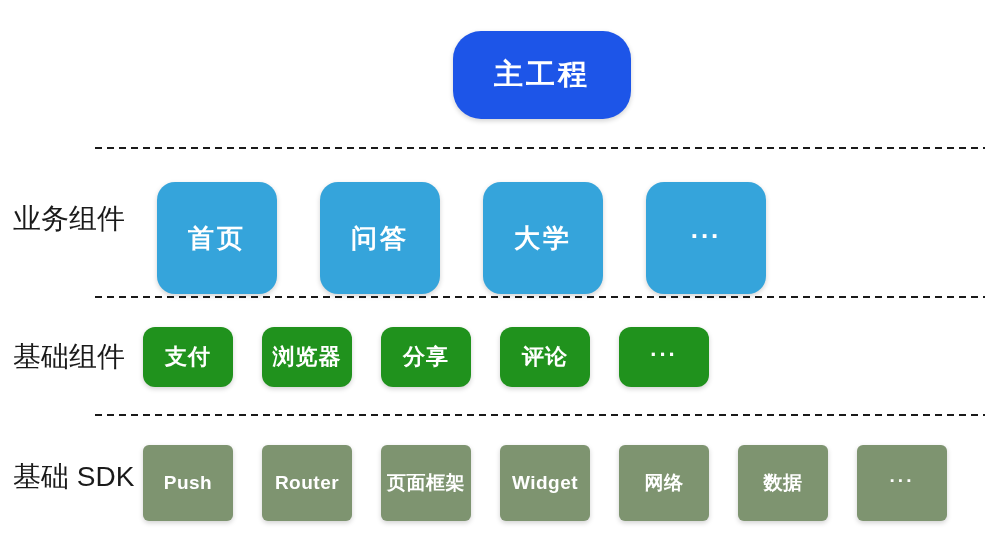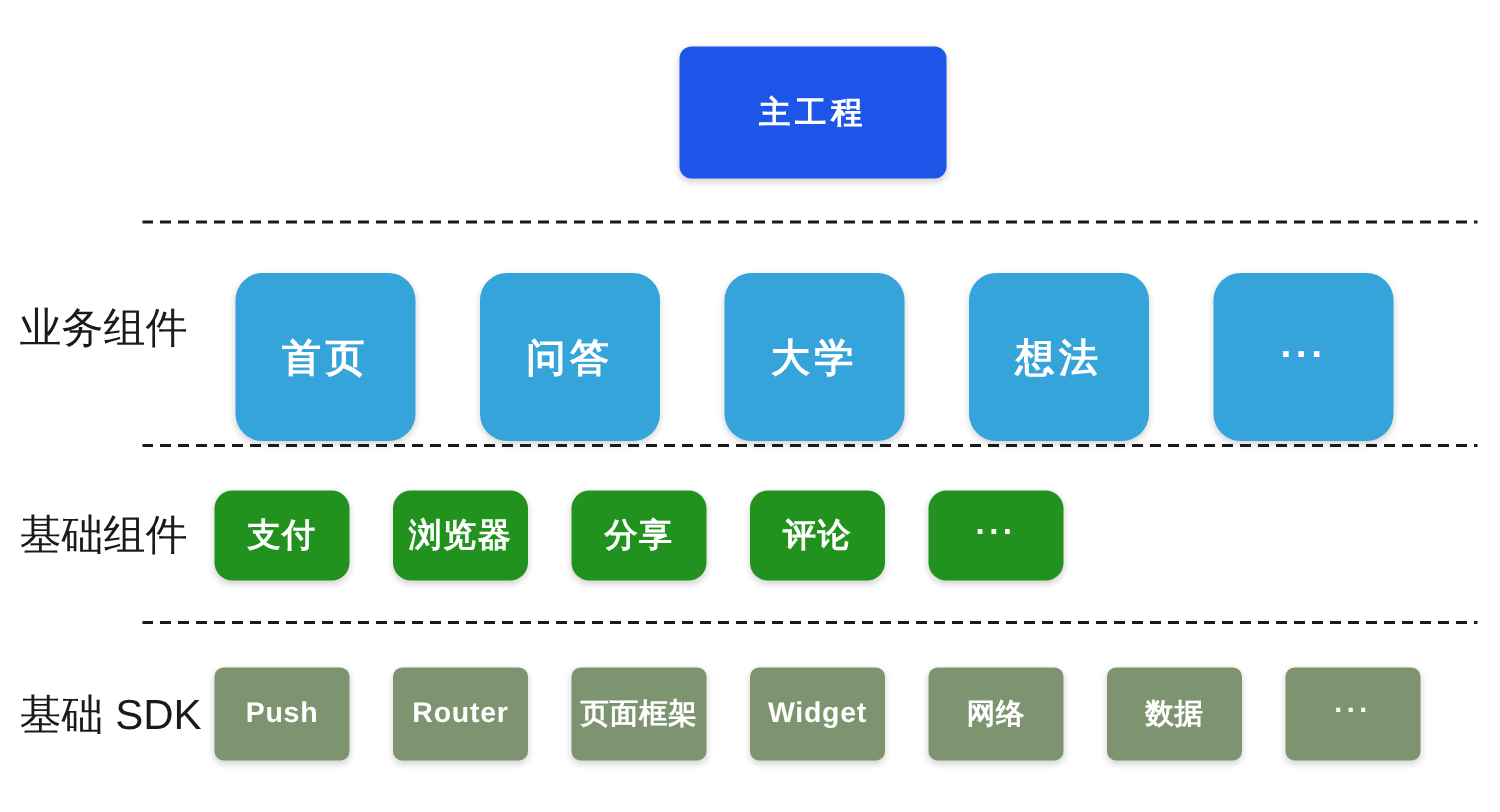--- a/index.html
+++ b/index.html
@@ -17,23 +17,23 @@
     align-items: center;
     justify-content: center;
     color: var(--c-boxtext, #ffffff);
     font-weight: bold;
     box-shadow: 0 2px 5px rgba(0,0,0,0.18);
     box-sizing: border-box;
   }
   .root-box {
     left: 453px; top: 31px;
     width: 178px; height: 88px;
-    border-radius: 8px;
+    border-radius: 28px;
     background: var(--c-root, #1d55e8);
-    font-size: 21px;
+    font-size: 29px;
     letter-spacing: 3px;
   }
   .divider {
     position: absolute;
     left: 95px;
     width: 890px;
     height: 2px;
     background: repeating-linear-gradient(to right,
       var(--c-divider, #1a1a1a) 0 7px, transparent 7px 12px);
   }
@@ -52,21 +52,21 @@
   .row-2 { left: 143px; top: 327px; gap: 29px; }
   .row-2 .item {
     width: 90px; height: 60px;
     border-radius: 12px;
     background: var(--c-row2, #20921d);
     font-size: 22px;
     letter-spacing: 1px;
   }
   .row-3 { left: 143px; top: 445px; gap: 29px; }
   .row-3 .item {
-    width: 90px; height: 62px;
+    width: 90px; height: 76px;
     border-radius: 6px;
     background: var(--c-row3, #7e9470);
     font-size: 19px;
     letter-spacing: 0.5px;
   }
   .item { position: static; }
   .item.ellipsis { letter-spacing: 3px; }
   .item.ellipsis span { transform: translateY(-30%); display: inline-block; }
   .row-label {
     position: absolute;
@@ -93,23 +93,20 @@
   <div class="row-label row-label-1">业务组件</div>
   <div class="row row-1">
       <div class="box item">
         <span>首页</span>
       </div>
       <div class="box item">
         <span>问答</span>
       </div>
       <div class="box item">
         <span>大学</span>
-      </div>
-      <div class="box item">
-        <span>想法</span>
       </div>
       <div class="box item ellipsis">
         <span>...</span>
       </div>
     </div>
 
   <div class="divider divider-2"></div>
 
   <div class="row-label row-label-2">基础组件</div>
   <div class="row row-2">

